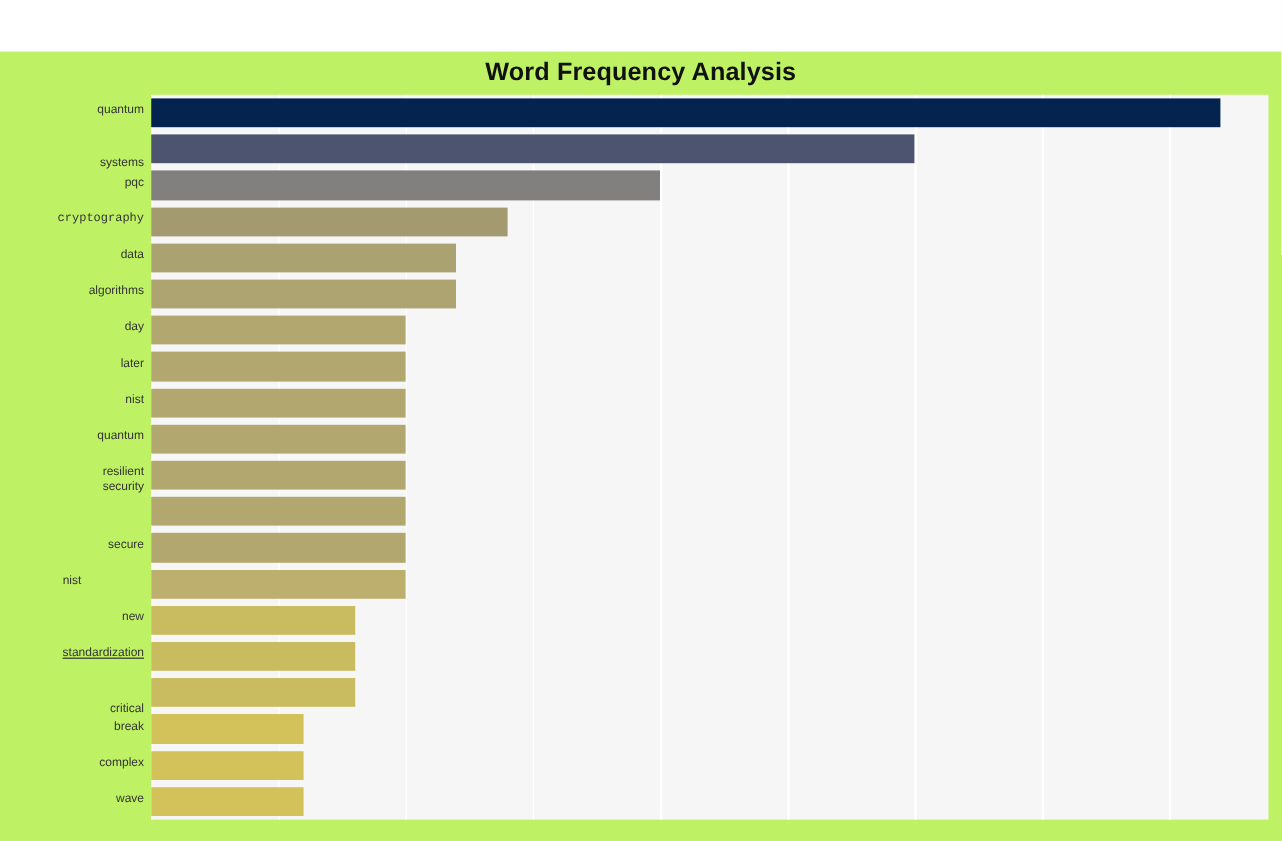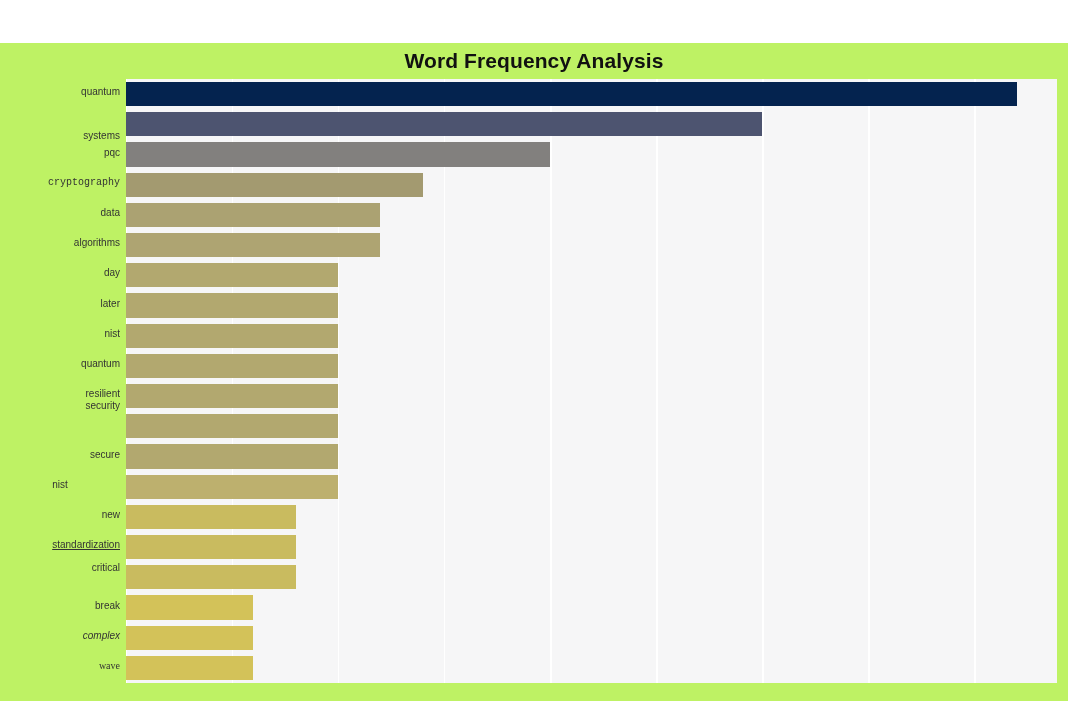--- a/index.html
+++ b/index.html
@@ -188,21 +188,21 @@
       <div class="ytick" style="top: 189.3px;">day</div>
       <div class="ytick" style="top: 219.5px;">later</div>
       <div class="ytick" style="top: 249.7px;">nist</div>
       <div class="ytick" style="top: 279.9px;">quantum</div>
       <div class="ytick" style="top: 310.1px;">resilient</div>
       <div class="ytick" style="top: 322px;">security</div>
       <div class="ytick" style="top: 370.5px;">secure</div>
       <div class="ytick" style="top: 400.7px; text-align: center;">nist</div>
       <div class="ytick" style="top: 430.9px;">new</div>
       <div class="ytick" style="top: 461.1px; text-decoration: underline;">standardization</div>
-      <div class="ytick" style="top: 484px;">critical</div>
+      <div class="ytick" style="top: 507px;">critical</div>
       <div class="ytick" style="top: 521.5px;">break</div>
-      <div class="ytick" style="top: 551.7px; font-style: italic;">complex</div>
-      <div class="ytick" style="top: 581.9px; font-family: Liberation Serif, serif;">wave</div>
+      <div class="ytick" style="top: 551.7px;">complex</div>
+      <div class="ytick" style="top: 581.9px;">wave</div>
     </div>
 
 
 
 </div>
 
 </body></html>

